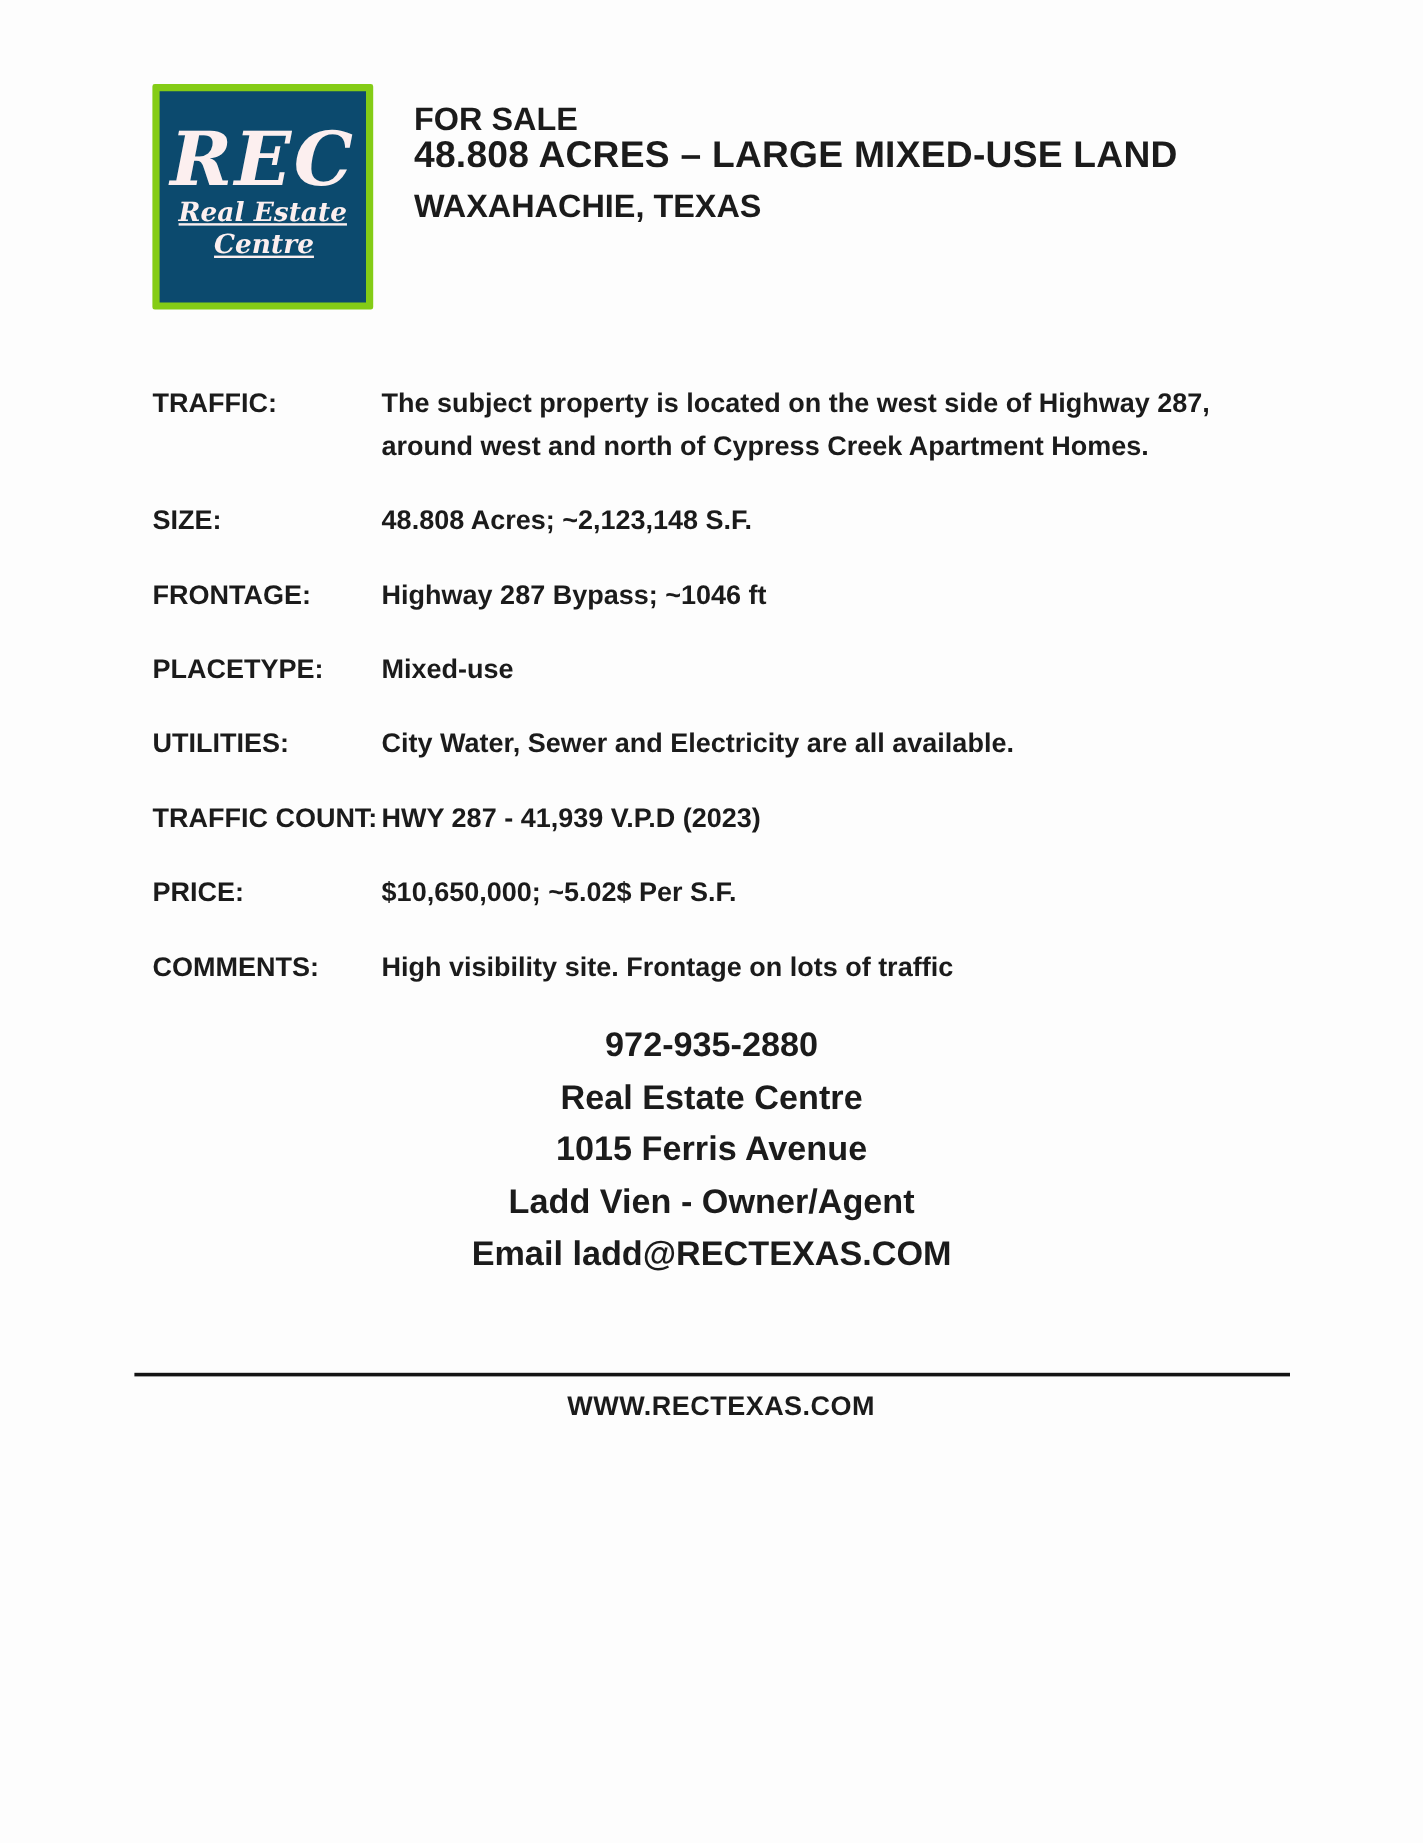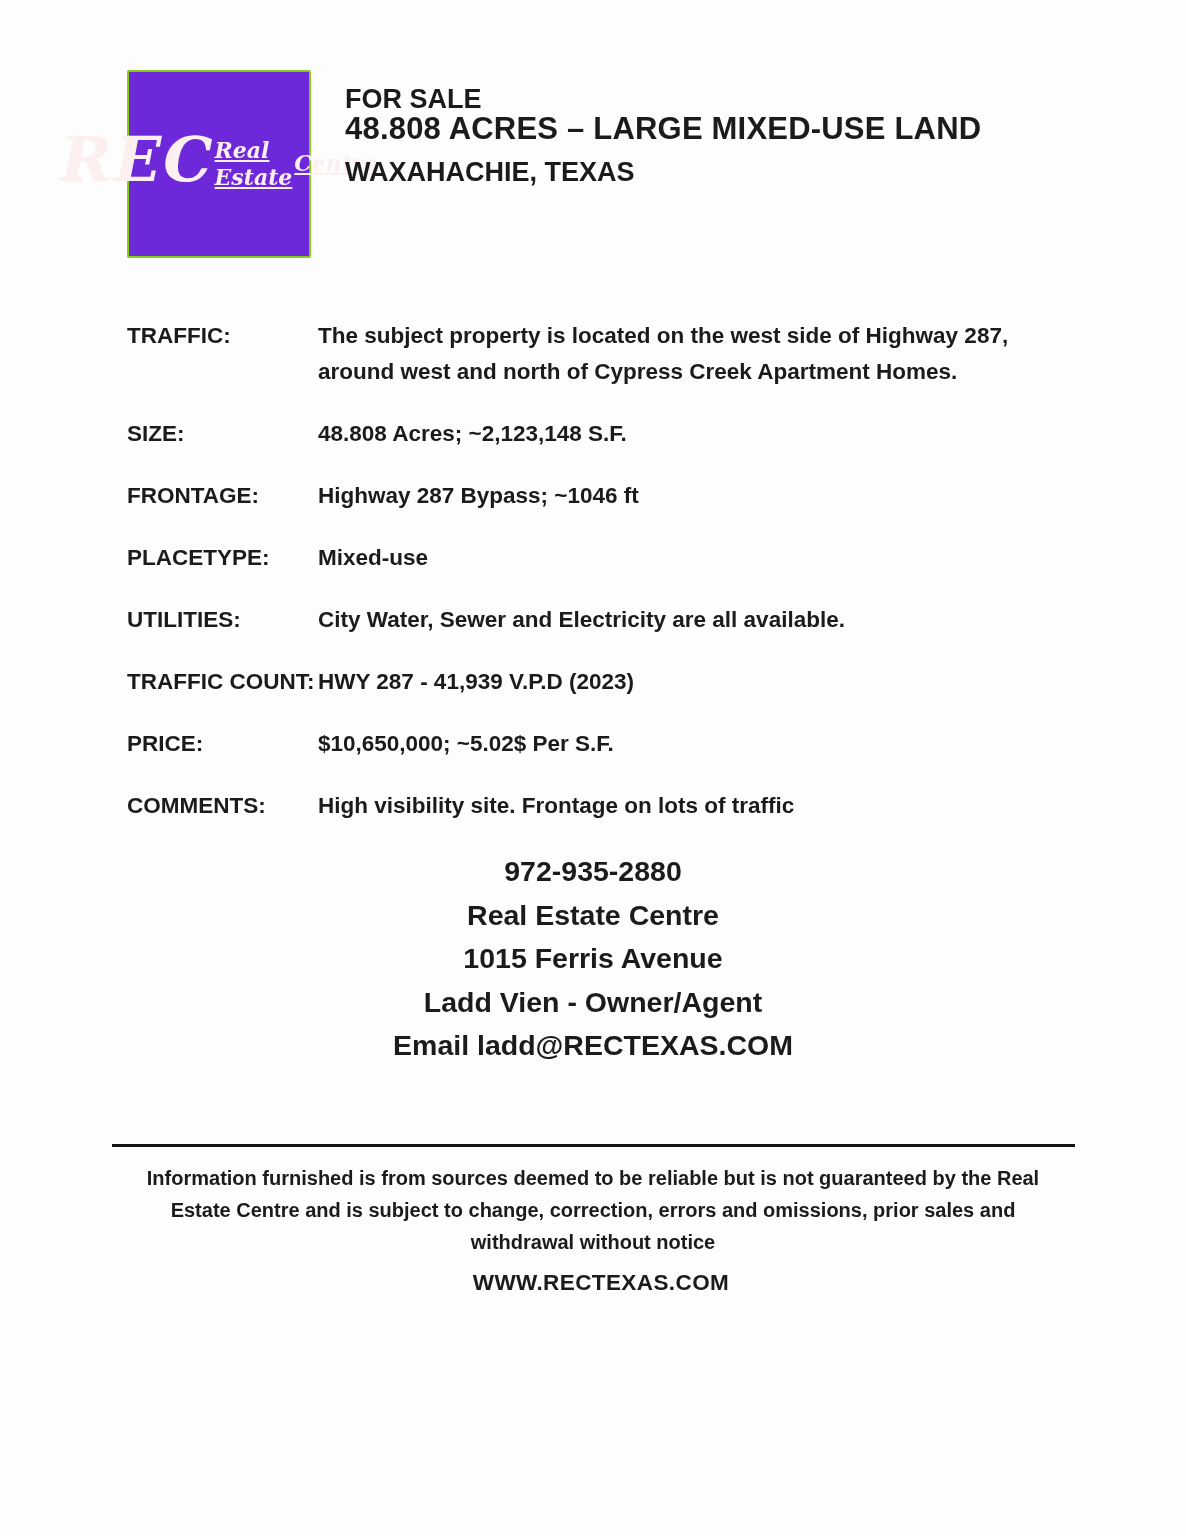--- a/index.html
+++ b/index.html
@@ -18,24 +18,25 @@
 
   
   .header {
     display: flex;
     align-items: flex-start;
     padding: 70px 0 0 127px;
   }
   .logo {
     width: 184px;
     height: 188px;
-    background: #6d28d9;
-    border: 2px solid #84cc16;
+    background: #0c4a6e;
+    border: 6px solid #84cc16;
     border-radius: 2px;
     display: flex;
+    flex-direction: column;
     align-items: center;
     justify-content: center;
     flex: 0 0 auto;
   }
   .logo-acronym {
     font-family: "DejaVu Serif", serif;
     font-style: italic;
     font-weight: bold;
     font-size: 62px;
     line-height: 1;
@@ -155,17 +156,16 @@
   <div class="contact">
     <div>972-935-2880</div>
     <div>Real Estate Centre</div>
     <div>1015 Ferris Avenue</div>
     <div>Ladd Vien - Owner/Agent</div>
     <div>Email ladd@RECTEXAS.COM</div>
   </div>
 
   <hr class="divider">
 
-  <div class="disclaimer">Information furnished is from sources deemed to be reliable but is not guaranteed by the Real Estate Centre and is subject to change, correction, errors and omissions, prior sales and withdrawal without notice</div>
 
   <div class="website">WWW.RECTEXAS.COM</div>
 
 </div>
 
 </body></html>

